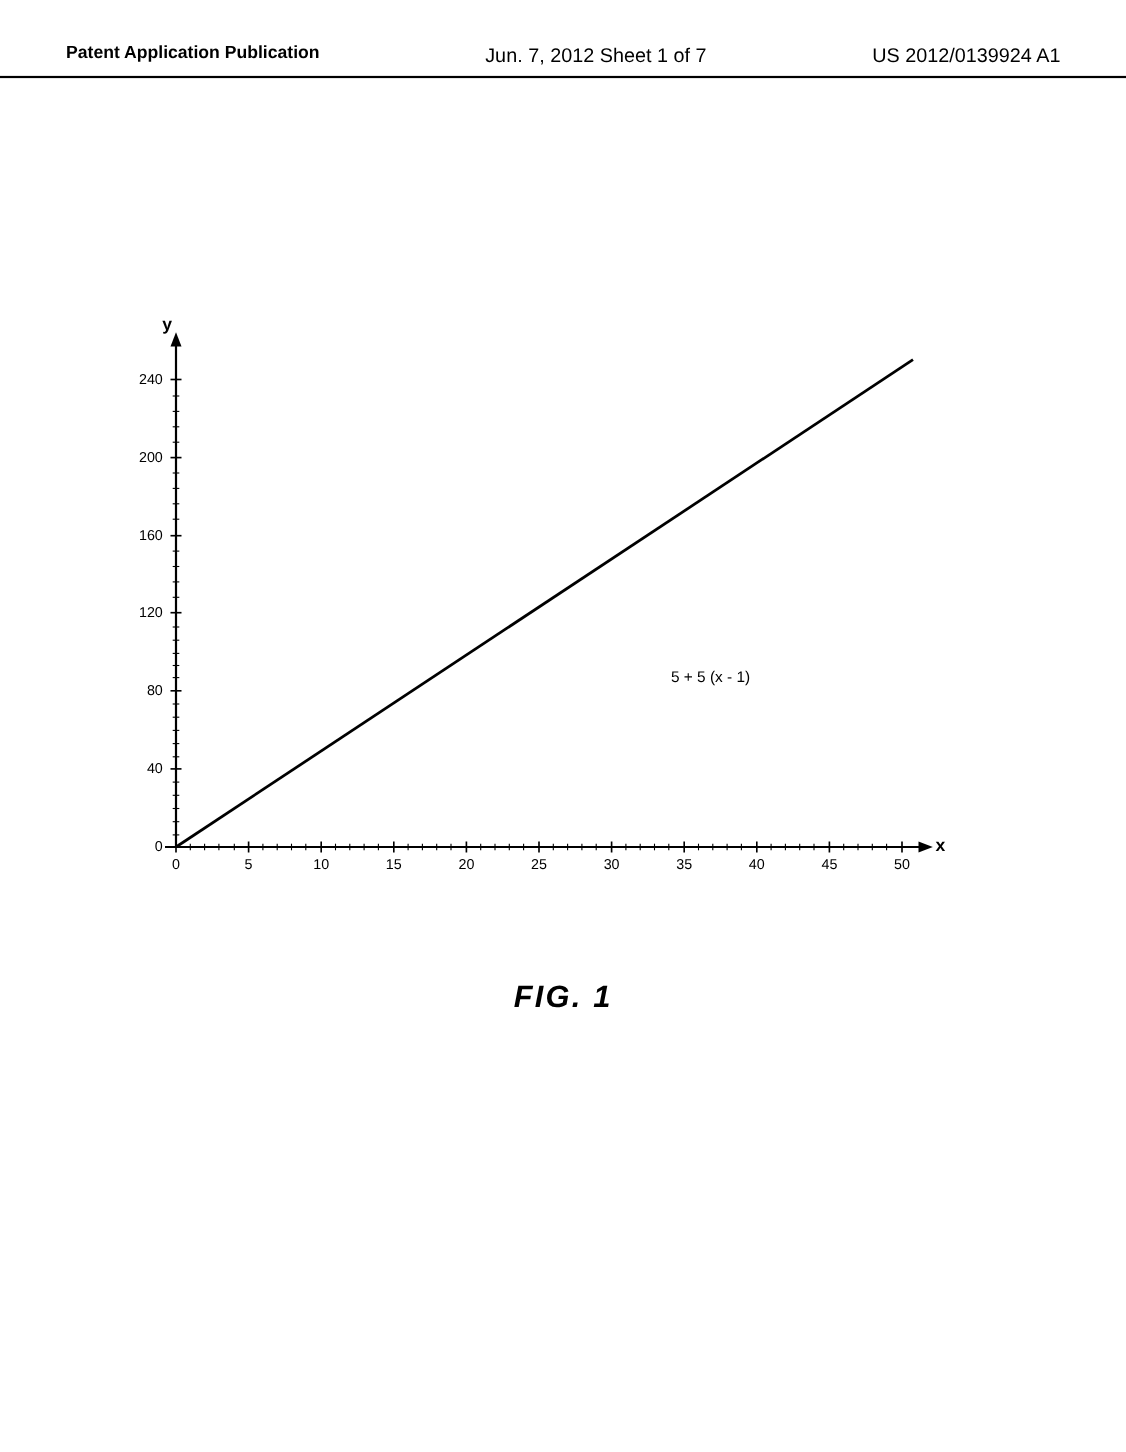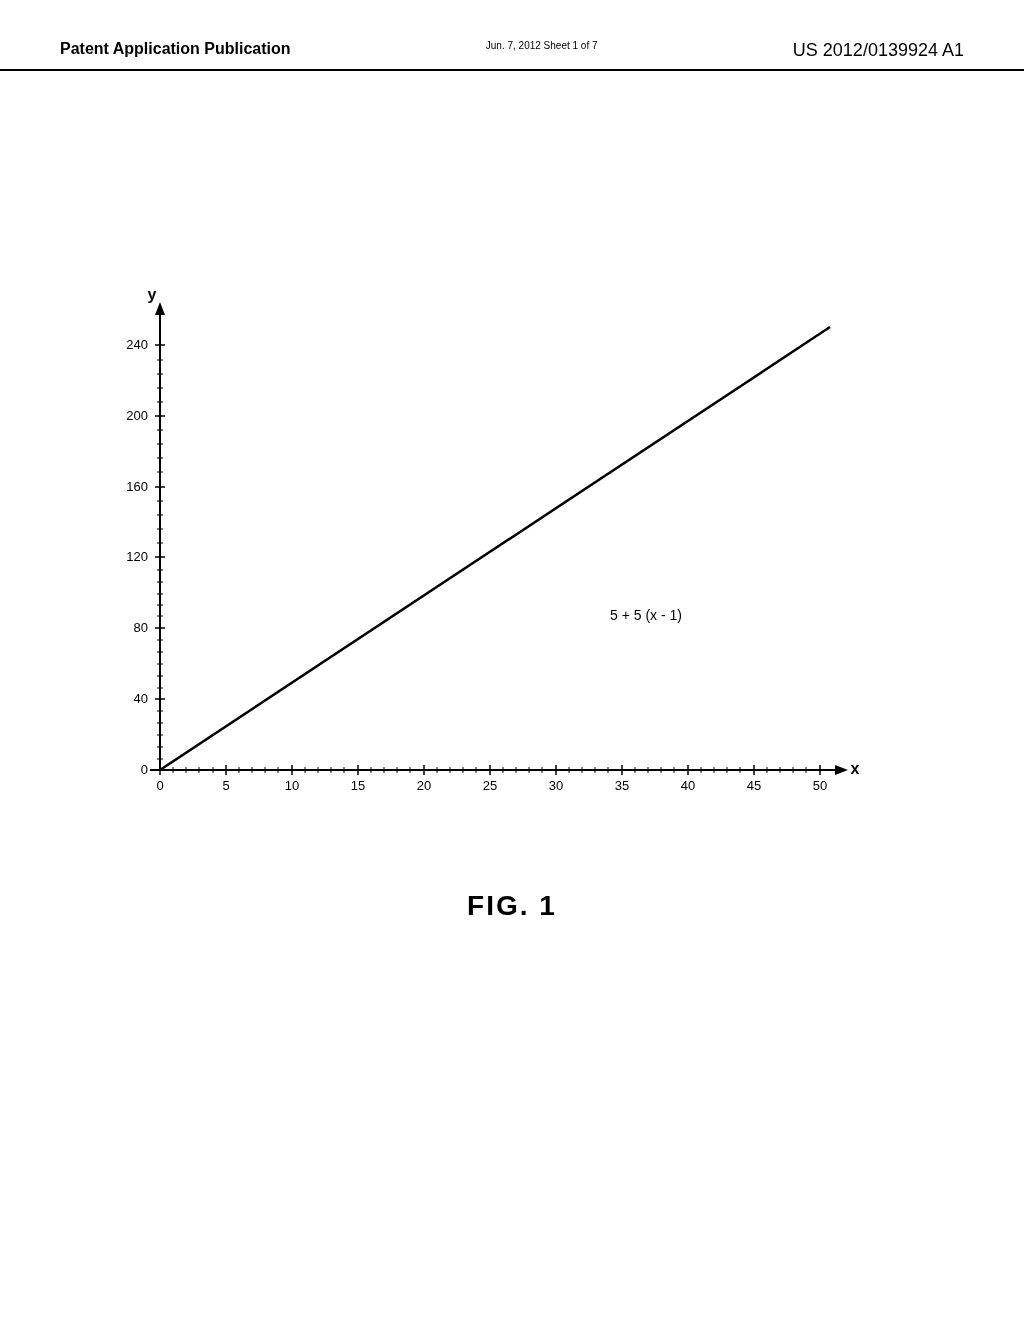--- a/index.html
+++ b/index.html
@@ -28,21 +28,21 @@
       padding-bottom: 8px;
     }
 
     .header-left {
       font-size: 16px;
       font-weight: bold;
       color: #000;
     }
 
     .header-center {
-      font-size: 10px;
+      font-size: 18px;
       color: #000;
       text-align: center;
     }
 
     .header-right {
       font-size: 18px;
       color: #000;
       text-align: right;
     }
 
@@ -54,20 +54,21 @@
       height: 560px;
     }
 
     .figure-label {
       position: absolute;
       top: 890px;
       left: 50%;
       transform: translateX(-50%);
       font-size: 28px;
       font-weight: bold;
+      font-style: italic;
       color: #000;
       letter-spacing: 2px;
     }
 
     svg.chart {
       width: 100%;
       height: 100%;
     }
   </style>
 </head>

